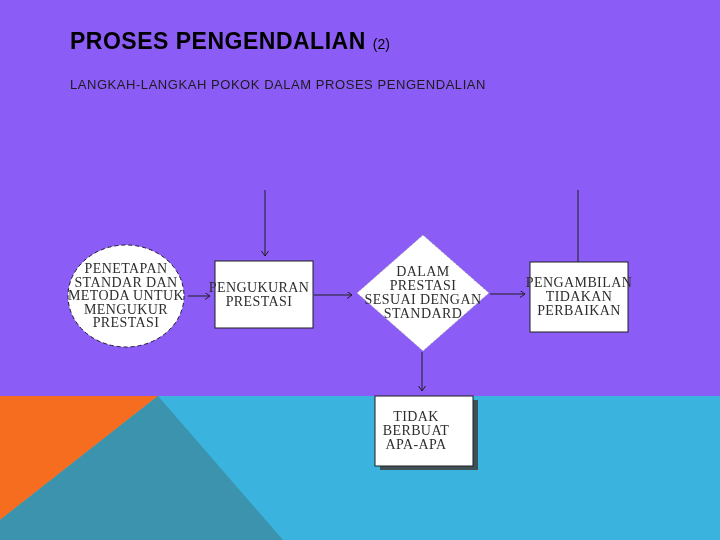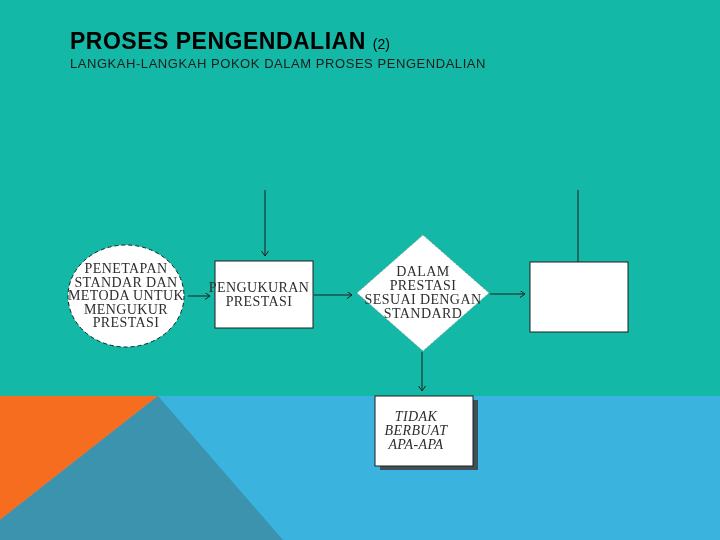--- a/index.html
+++ b/index.html
@@ -1,41 +1,41 @@
 <!DOCTYPE html>
 <html style="--accent-orange: #F76D20; --accent-teal: #3B93AD; --accent-blue: #3BB3DF; --ink: #1f1f1f; --diamond-dot: #999999; --title: #000000; --body-text: #2e2e2e;"><head>
 <meta charset="utf-8">
 <style>
   html,body{margin:0;padding:0;background:#fff;}
   .slide{
-    position:relative;width:720px;height:540px;overflow:hidden;background:#14b8a6;
+    position:relative;width:720px;height:540px;overflow:hidden;background:#8b5cf6;
     font-family:"Liberation Sans",sans-serif;
   }
   .header{position:absolute;left:70px;top:28px;}
   .title{
     margin:0;font-size:23px;font-weight:bold;color:var(--title,#000);
     letter-spacing:0.5px;white-space:nowrap;
   }
   .title .suffix{font-size:14px;font-weight:400;margin-left:7px;letter-spacing:0;}
   .subtitle{
-    margin-top:1px;font-size:13px;font-weight:400;color:#1c1c1c;
+    margin-top:22px;font-size:13px;font-weight:400;color:#1c1c1c;
     letter-spacing:0.55px;white-space:nowrap;
   }
   .diagram-svg{position:absolute;left:0;top:0;width:720px;height:540px;}
   .node-text{
     position:absolute;display:flex;align-items:center;justify-content:center;
     text-align:center;white-space:pre-line;
     font-family:"Liberation Serif",serif;font-size:14px;line-height:14px;
     letter-spacing:0.4px;color:var(--body-text,#2e2e2e);
   }
   .nt-ellipse {left:67px; top:245px;width:118px;height:102px;line-height:13.5px;}
   .nt-rect-a  {left:215px;top:261px;width:88px; height:67px;}
   .nt-diamond {left:357px;top:235px;width:132px;height:116px;}
   .nt-rect-b  {left:530px;top:262px;width:98px; height:70px;}
-  .nt-rect-c  {left:375px;top:396px;width:82px; height:70px;font-style:italic;}
+  .nt-rect-c  {left:375px;top:396px;width:82px; height:70px;}
 </style>
 </head>
 <body>
 
 <div class="slide">
 
   <div class="header">
     <h1 class="title"><span>PROSES PENGENDALIAN</span><span class="suffix">(2)</span></h1>
     <div class="subtitle">LANGKAH-LANGKAH POKOK DALAM PROSES PENGENDALIAN</div>
   </div>
@@ -74,17 +74,20 @@
 STANDAR DAN
 METODA UNTUK
 MENGUKUR
 PRESTASI</div>
   <div class="node-text nt-rect-a">PENGUKURAN
 PRESTASI</div>
   <div class="node-text nt-diamond">DALAM
 PRESTASI
 SESUAI DENGAN
 STANDARD</div>
+  <div class="node-text nt-rect-b">PENGAMBILAN
+TIDAKAN
+PERBAIKAN</div>
   <div class="node-text nt-rect-c">TIDAK
 BERBUAT
 APA-APA</div>
 
 </div>
 
 </body></html>

